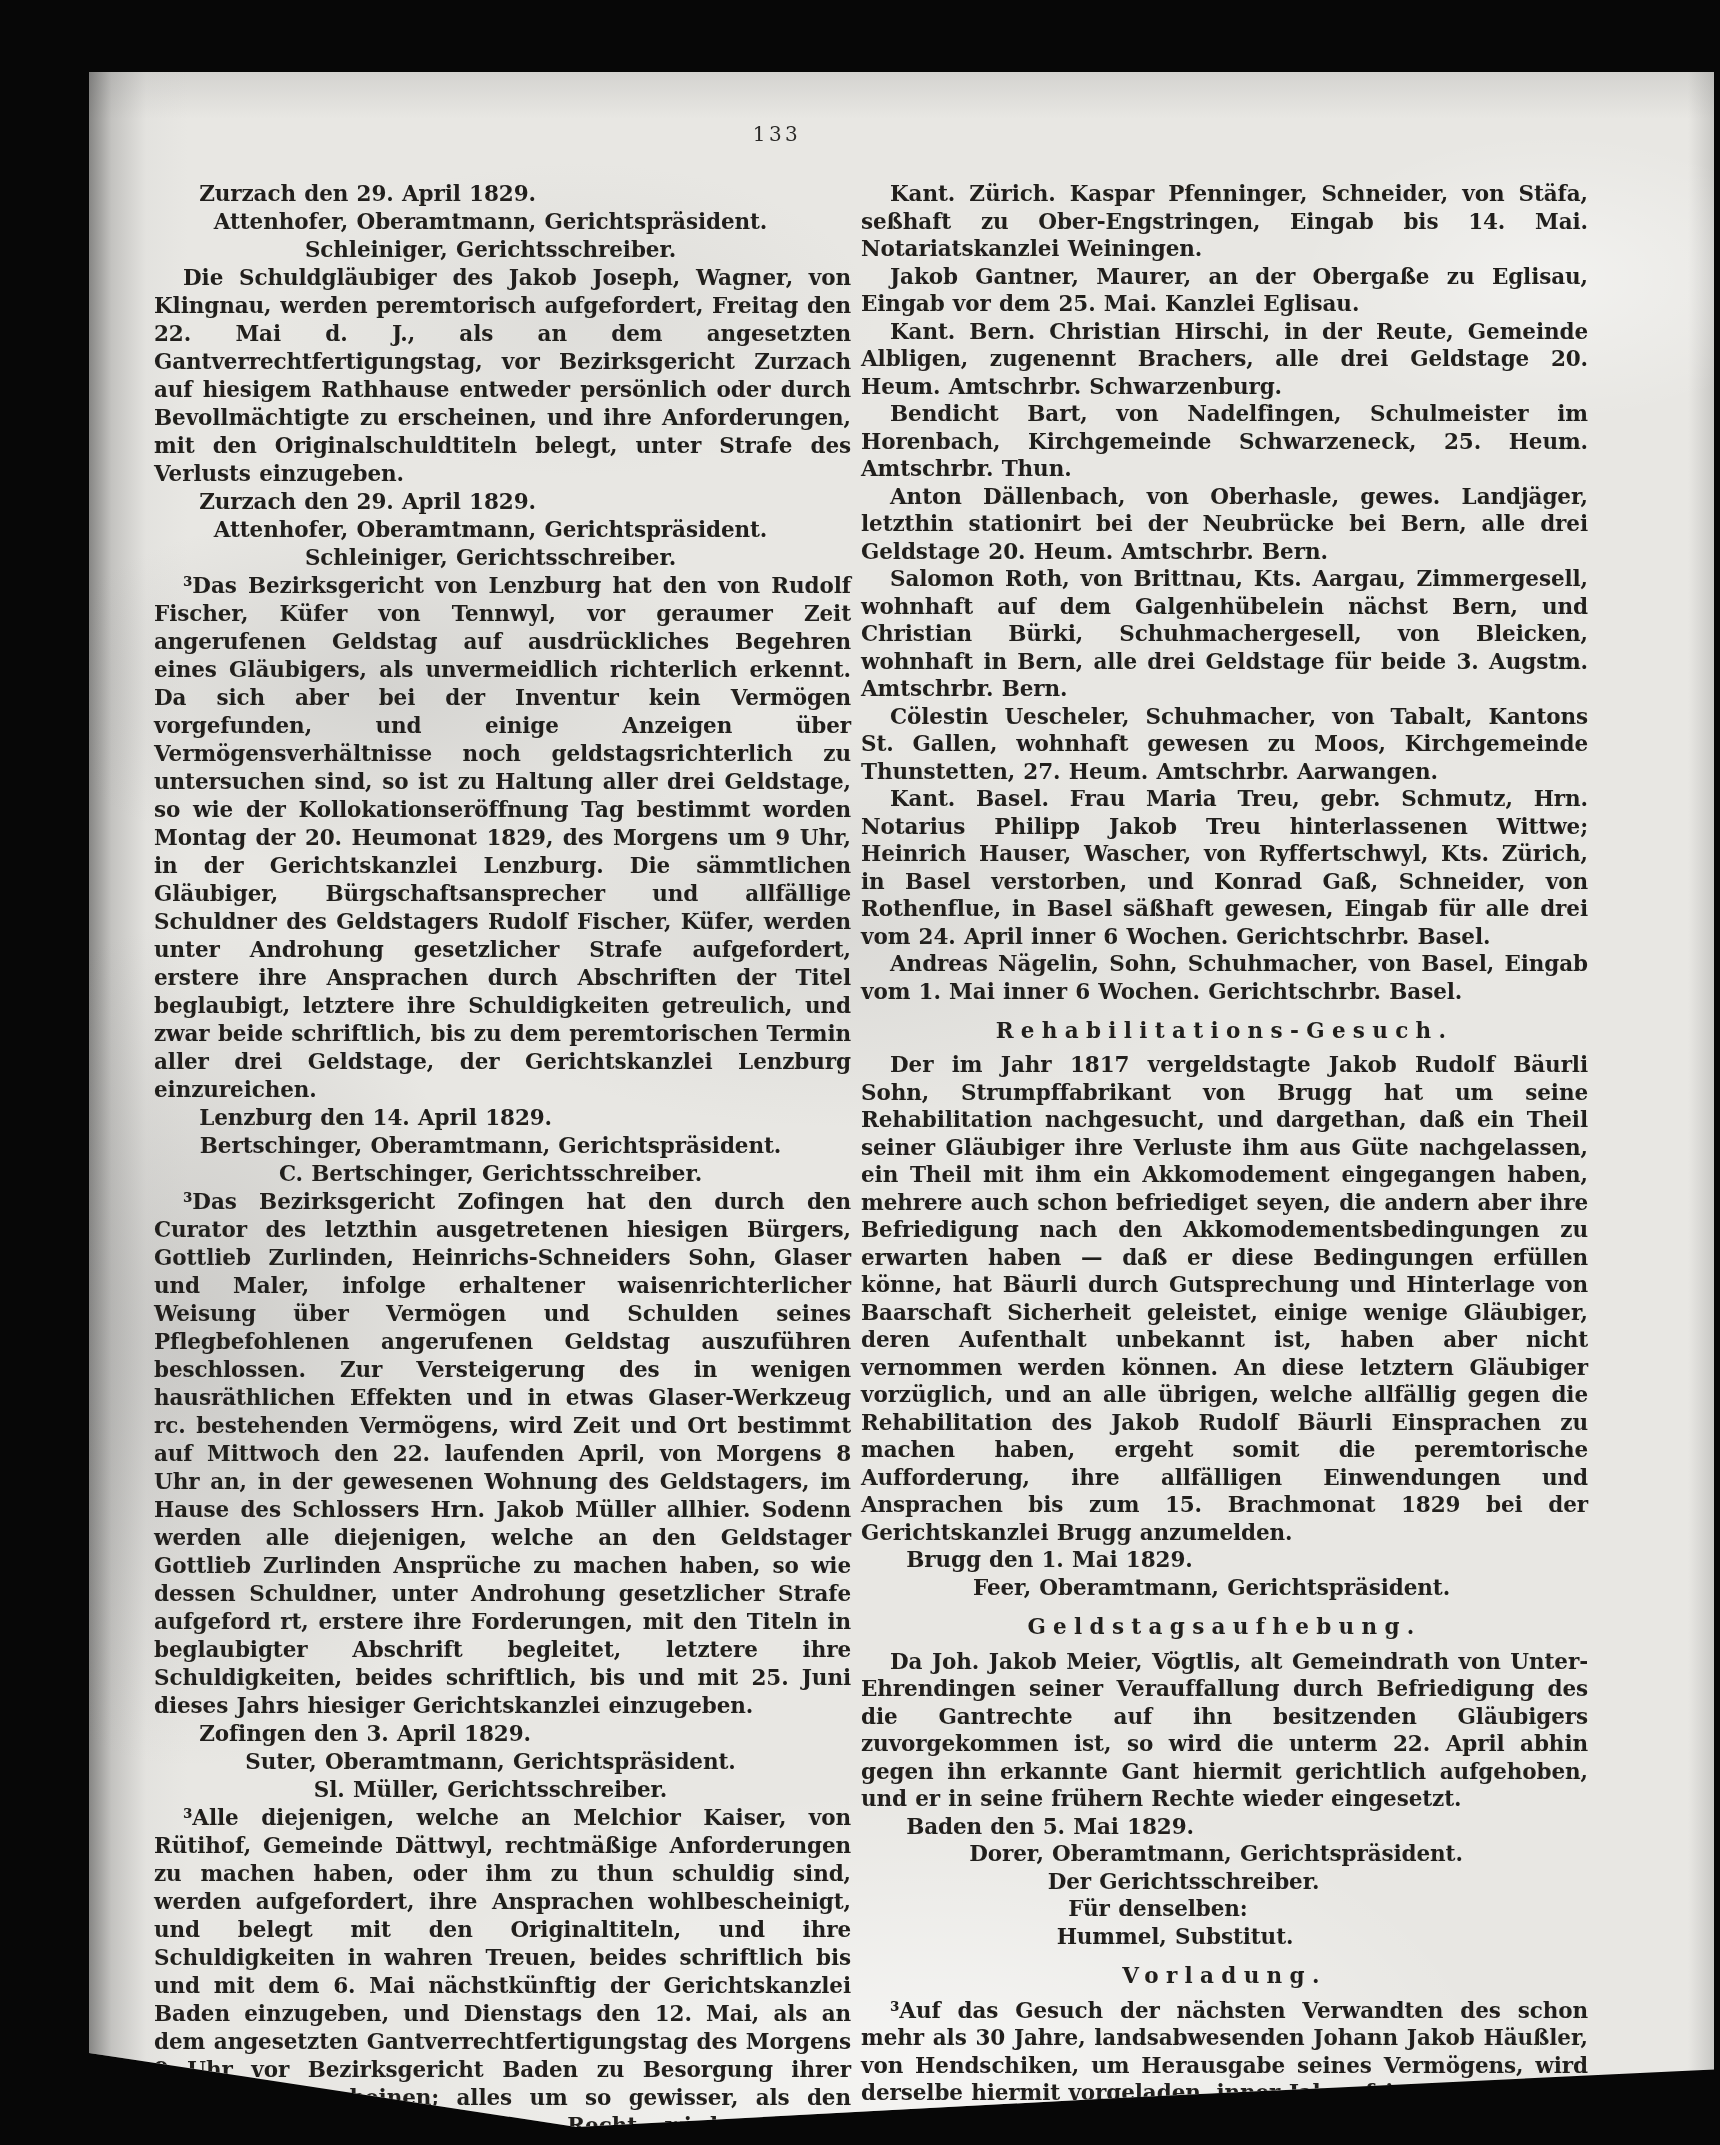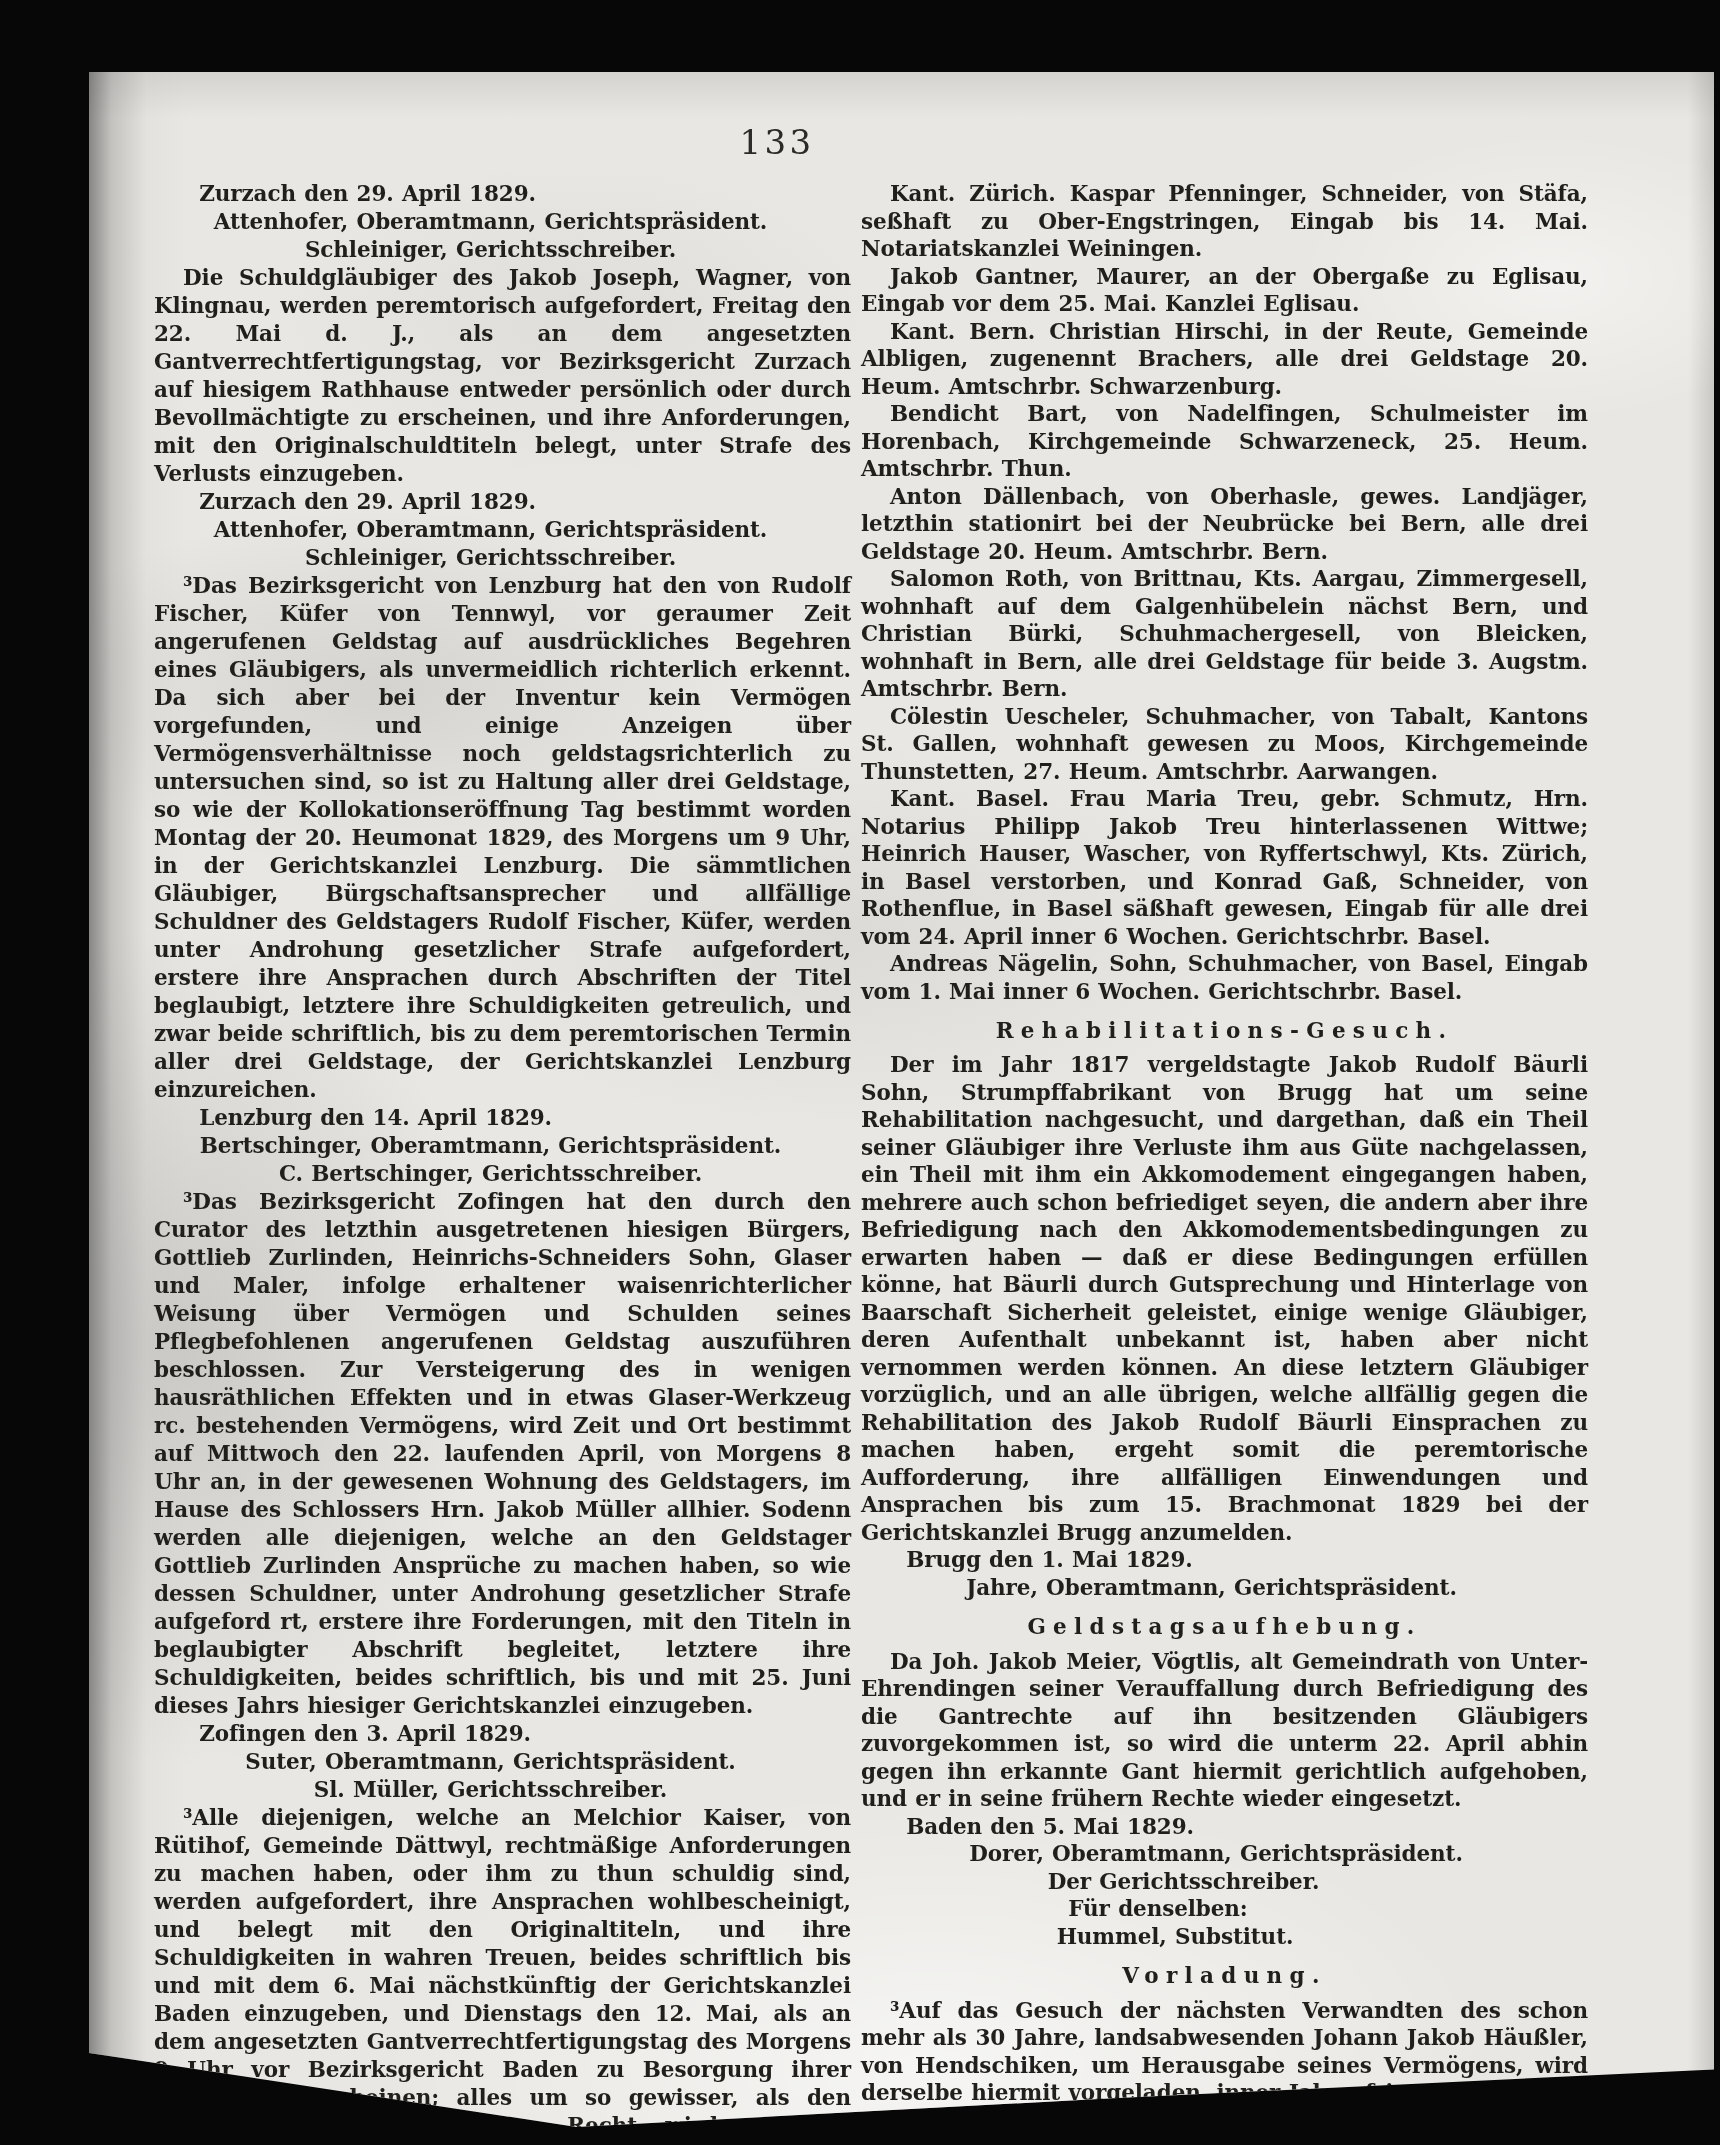--- a/index.html
+++ b/index.html
@@ -25,21 +25,21 @@
       linear-gradient(180deg, rgba(120,120,120,.18) 0, transparent 47px),
       linear-gradient(270deg, rgba(90,90,90,.22) 0, transparent 26px),
       #e8e7e3;
     clip-path:polygon(0 0, 100% 0, 100% 97.2%, 63% 98.6%, 30% 100%, 0 96.4%);
     color:#211f1c;
   }
   .page-number{
     position:absolute;
     left:619px;top:50px;width:138px;
     text-align:center;
-    font-size:34px;
+    font-size:20px;
     letter-spacing:3.4px;
     color:#2b2a28;
   }
   .col{
     position:absolute;
     top:108px;
     text-align:justify;
     font-weight:bold;
     letter-spacing:-0.1px;
     word-spacing:0.9px;
@@ -89,21 +89,21 @@
         <p class="tb para">Kant. Bern. Christian Hirschi, in der Reute, Gemeinde Albligen, zugenennt Brachers, alle drei Geldstage 20. Heum. Amtschrbr. Schwarzenburg.</p>
         <p class="tb para">Bendicht Bart, von Nadelfingen, Schulmeister im Horenbach, Kirchgemeinde Schwarzeneck, 25. Heum. Amtschrbr. Thun.</p>
         <p class="tb para">Anton Dällenbach, von Oberhasle, gewes. Landjäger, letzthin stationirt bei der Neubrücke bei Bern, alle drei Geldstage 20. Heum. Amtschrbr. Bern.</p>
         <p class="tb para">Salomon Roth, von Brittnau, Kts. Aargau, Zimmergesell, wohnhaft auf dem Galgenhübelein nächst Bern, und Christian Bürki, Schuhmachergesell, von Bleicken, wohnhaft in Bern, alle drei Geldstage für beide 3. Augstm. Amtschrbr. Bern.</p>
         <p class="tb para">Cölestin Uescheler, Schuhmacher, von Tabalt, Kantons St. Gallen, wohnhaft gewesen zu Moos, Kirchgemeinde Thunstetten, 27. Heum. Amtschrbr. Aarwangen.</p>
         <p class="tb para">Kant. Basel. Frau Maria Treu, gebr. Schmutz, Hrn. Notarius Philipp Jakob Treu hinterlassenen Wittwe; Heinrich Hauser, Wascher, von Ryffertschwyl, Kts. Zürich, in Basel verstorben, und Konrad Gaß, Schneider, von Rothenflue, in Basel säßhaft gewesen, Eingab für alle drei vom 24. April inner 6 Wochen. Gerichtschrbr. Basel.</p>
         <p class="tb para">Andreas Nägelin, Sohn, Schuhmacher, von Basel, Eingab vom 1. Mai inner 6 Wochen. Gerichtschrbr. Basel.</p>
         <p class="tb head">Rehabilitations-Gesuch.</p>
         <p class="tb para">Der im Jahr 1817 vergeldstagte Jakob Rudolf Bäurli Sohn, Strumpffabrikant von Brugg hat um seine Rehabilitation nachgesucht, und dargethan, daß ein Theil seiner Gläubiger ihre Verluste ihm aus Güte nachgelassen, ein Theil mit ihm ein Akkomodement eingegangen haben, mehrere auch schon befriediget seyen, die andern aber ihre Befriedigung nach den Akkomodementsbedingungen zu erwarten haben — daß er diese Bedingungen erfüllen könne, hat Bäurli durch Gutsprechung und Hinterlage von Baarschaft Sicherheit geleistet, einige wenige Gläubiger, deren Aufenthalt unbekannt ist, haben aber nicht vernommen werden können. An diese letztern Gläubiger vorzüglich, und an alle übrigen, welche allfällig gegen die Rehabilitation des Jakob Rudolf Bäurli Einsprachen zu machen haben, ergeht somit die peremtorische Aufforderung, ihre allfälligen Einwendungen und Ansprachen bis zum 15. Brachmonat 1829 bei der Gerichtskanzlei Brugg anzumelden.</p>
         <p class="tb date">Brugg den 1. Mai 1829.</p>
-        <p class="tb sig" style="padding-right: 26px;">Jahre, Oberamtmann, Gerichtspräsident.</p>
+        <p class="tb sig" style="padding-right: 26px;">Feer, Oberamtmann, Gerichtspräsident.</p>
         <p class="tb head">Geldstagsaufhebung.</p>
         <p class="tb para">Da Joh. Jakob Meier, Vögtlis, alt Gemeindrath von Unter-Ehrendingen seiner Verauffallung durch Befriedigung des die Gantrechte auf ihn besitzenden Gläubigers zuvorgekommen ist, so wird die unterm 22. April abhin gegen ihn erkannte Gant hiermit gerichtlich aufgehoben, und er in seine frühern Rechte wieder eingesetzt.</p>
         <p class="tb date">Baden den 5. Mai 1829.</p>
         <p class="tb sig" style="padding-right: 17px;">Dorer, Oberamtmann, Gerichtspräsident.</p>
         <p class="tb sig" style="padding-right: 82px;">Der Gerichtsschreiber.</p>
         <p class="tb sig" style="padding-right: 133px;">Für denselben:</p>
         <p class="tb sig" style="padding-right: 99px;">Hummel, Substitut.</p>
         <p class="tb head">Vorladung.</p>
         <p class="tb para">³Auf das Gesuch der nächsten Verwandten des schon mehr als 30 Jahre, landsabwesenden Johann Jakob Häußler, von Hendschiken, um Herausgabe seines Vermögens, wird derselbe hiermit vorgeladen, inner Jahresfrist von ge-</p>
       </div>

